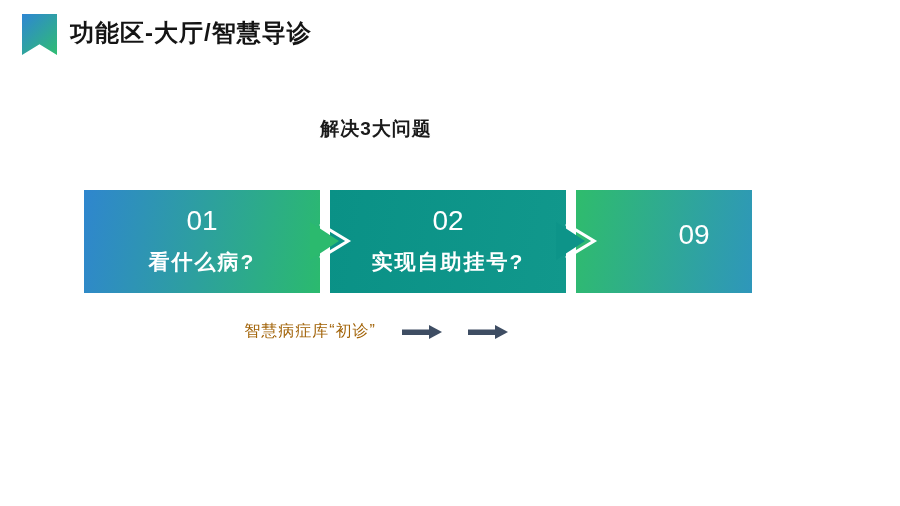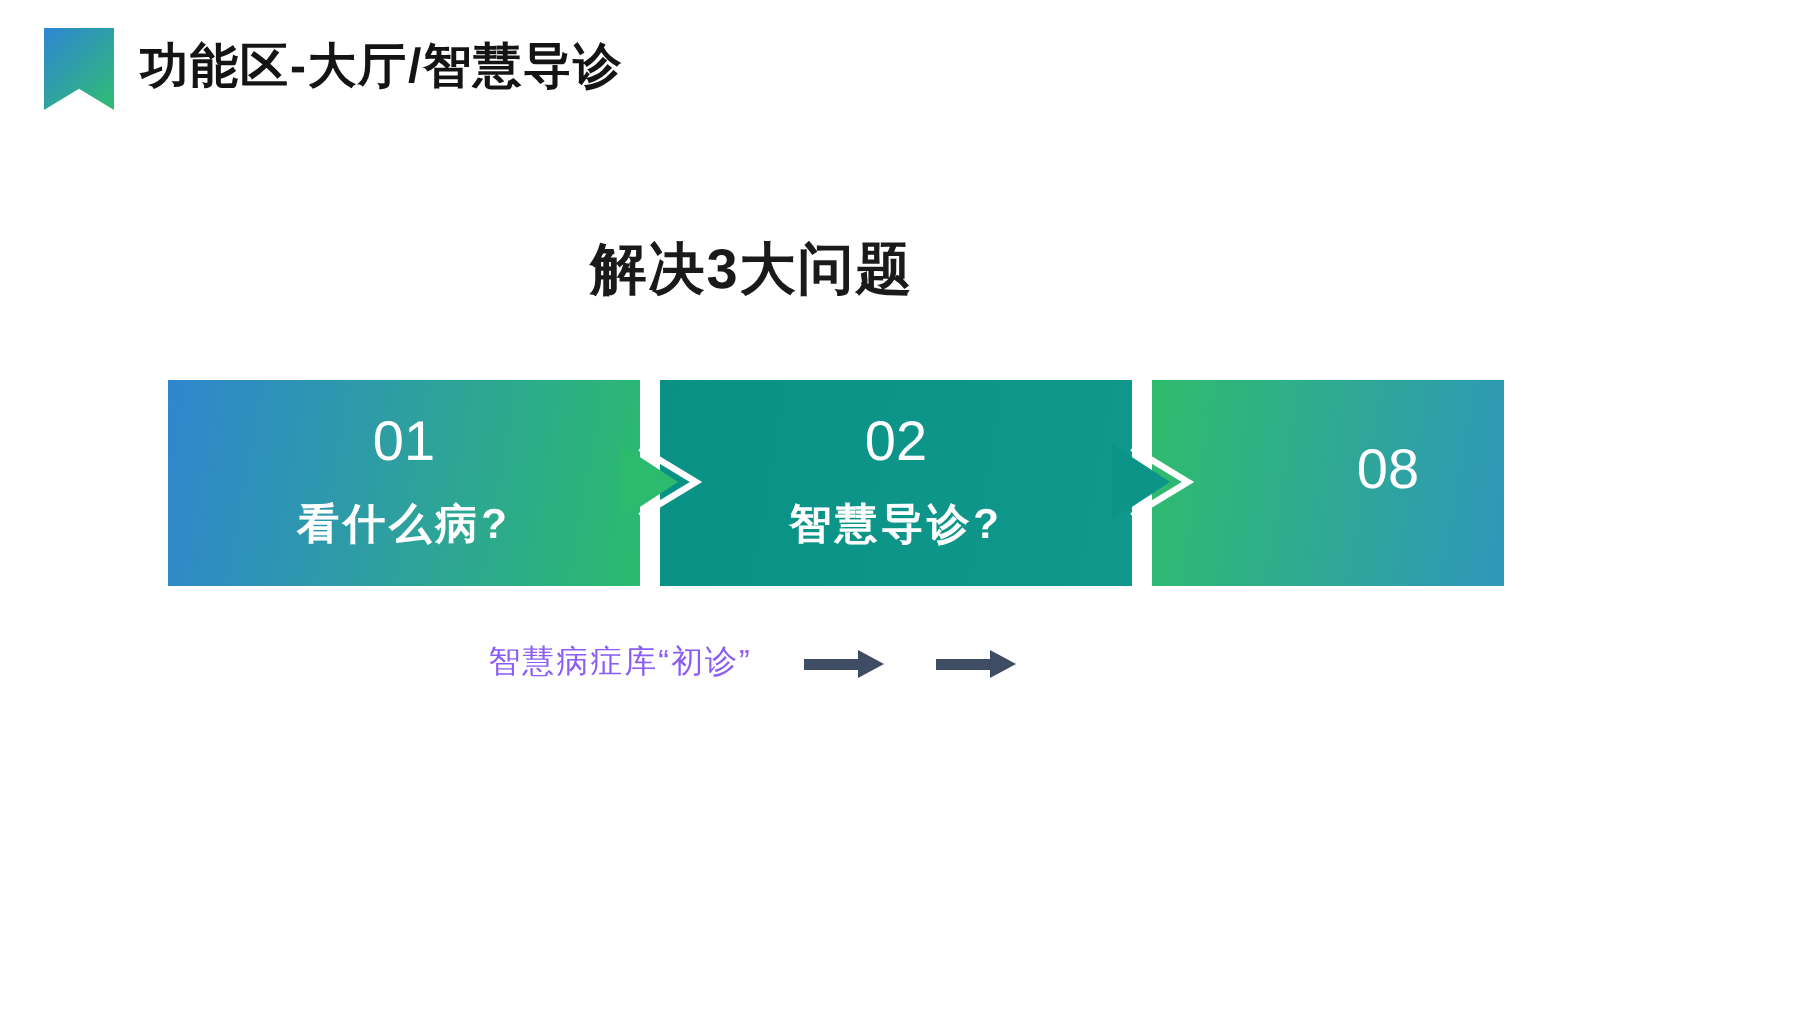--- a/index.html
+++ b/index.html
@@ -15,21 +15,21 @@
     clip-path:polygon(0 0,100% 0,100% 100%,50% 74%,0 100%);
   }
   .slide-title {
     position:absolute; left:70px; top:17px; margin:0;
     font-size:24px; font-weight:bold; color:#141414; letter-spacing:1px;
   }
 
   
   .section-heading {
     position:absolute; top:116px; left:0; width:100%; margin:0;
-    text-align:center; font-size:28px; font-weight:bold; color:#1a1a1a;
+    text-align:center; font-size:19px; font-weight:bold; color:#1a1a1a;
     letter-spacing:1px;
   }
 
   
   .steps { position:absolute; left:84px; top:190px; display:flex; gap:10px; }
   .step {
     width:236px; height:103px; display:flex; flex-direction:column;
     align-items:center; justify-content:center; color:#ffffff;
   }
   .step-1 { background:linear-gradient(100deg,#2f86ce 0%,#2bba6e 100%); }
@@ -40,45 +40,45 @@
 
   
   .connector { position:absolute; top:220px; width:44px; height:42px; z-index:2; }
   .connector-1 { left:310px; }
   .connector-2 { left:556px; }
 
   
   .flow-row {
     position:absolute; top:321px; left:0; width:100%;
     display:flex; justify-content:center; align-items:center; gap:26px;
-    font-size:16px; color:#8b5cf6; letter-spacing:1px;
+    font-size:16px; color:#a16207; letter-spacing:1px;
   }
   .flow-arrow { display:block; }
 </style>
 </head>
 <body>
 
 <div class="slide">
 
   <span class="bookmark"></span>
   <h1 class="slide-title">功能区-大厅/智慧导诊</h1>
 
   <h2 class="section-heading">解决3大问题</h2>
 
   <div class="steps">
     <div class="step step-1">
       <div class="step-number">01</div>
       <div class="step-label">看什么病?</div>
     </div>
     <div class="step step-2">
       <div class="step-number">02</div>
-      <div class="step-label">智慧导诊?</div>
+      <div class="step-label">实现自助挂号?</div>
     </div>
     <div class="step step-3">
-      <div class="step-number">08</div>
+      <div class="step-number">09</div>
     </div>
   </div>
 
   <svg class="connector connector-1" viewBox="0 0 44 42">
     <polygon points="0,2 29,21 0,40" fill="#2BBA6E"></polygon>
     <polyline points="10,4 38,21 10,38" fill="none" stroke="#ffffff" stroke-width="3.2"></polyline>
   </svg>
 
   <svg class="connector connector-2" viewBox="0 0 44 42">
     <polygon points="0,2 29,21 0,40" fill="#0D9489"></polygon>

